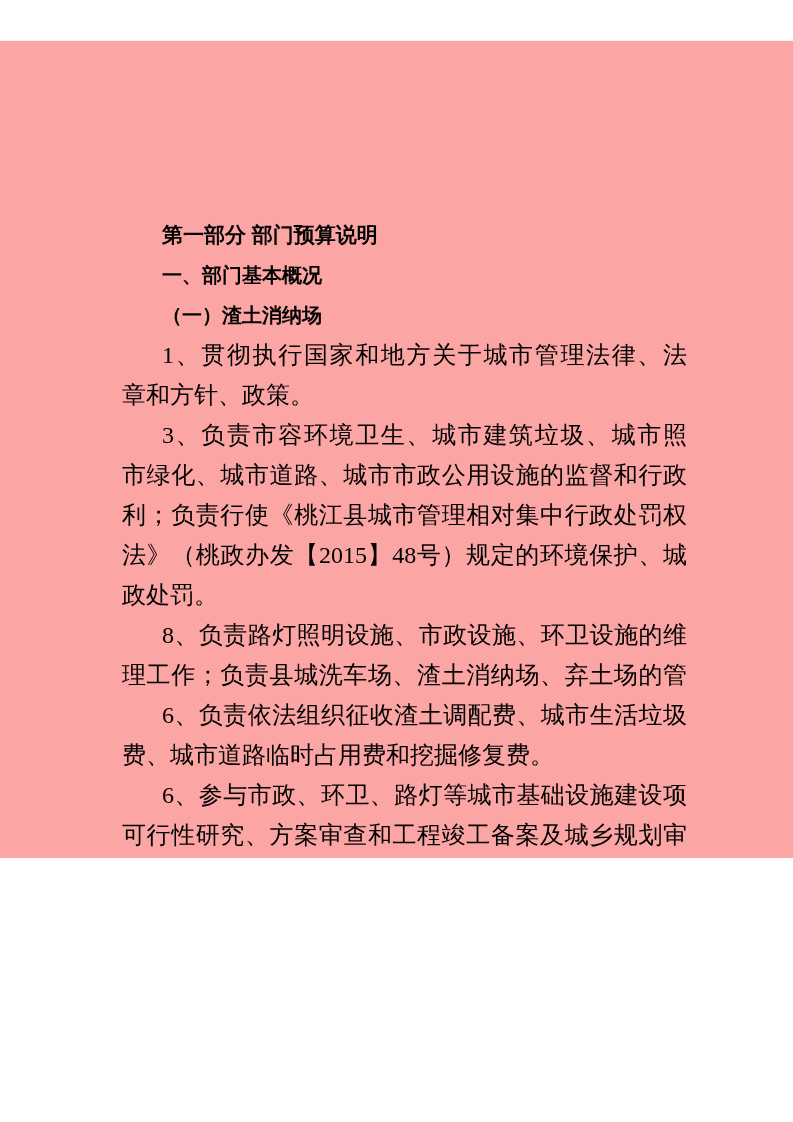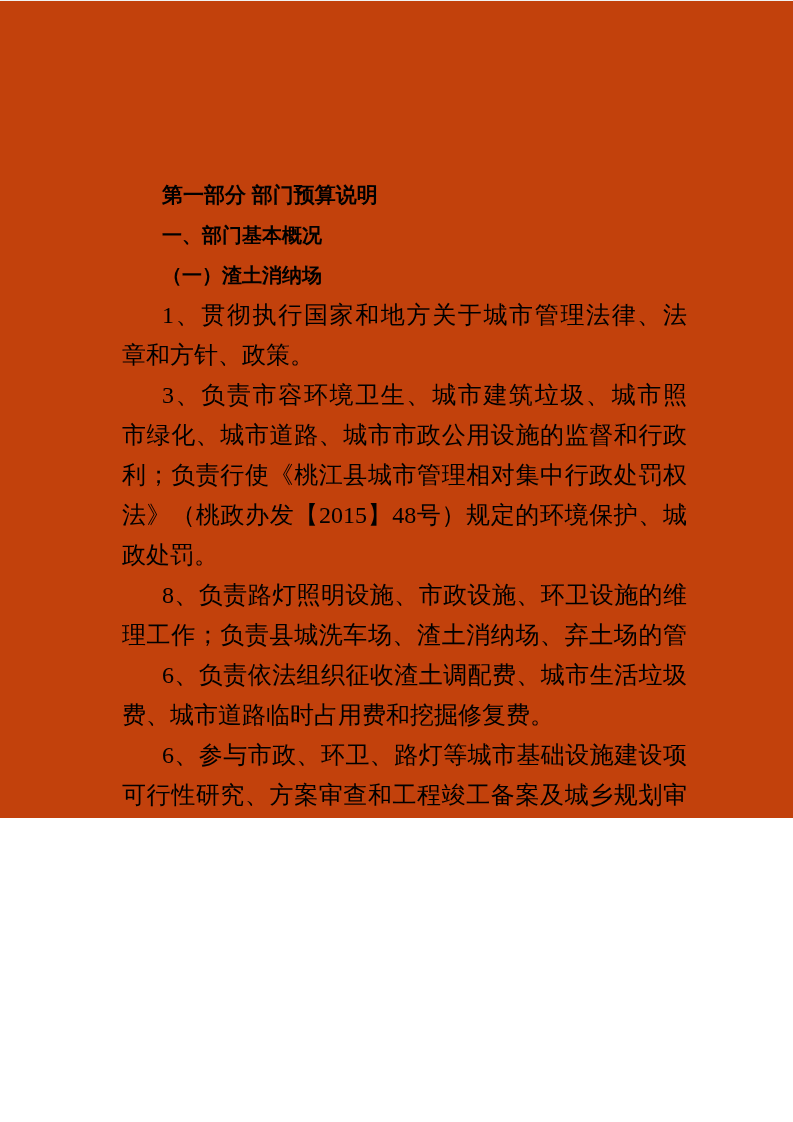--- a/index.html
+++ b/index.html
@@ -4,25 +4,26 @@
 <style>
   html, body {
     margin: 0;
     padding: 0;
     background: #ffffff;
   }
   .page {
     position: relative;
     width: 793px;
     height: 818px;
-    background: #c2410c;
+    background: #fca5a5;
     border-top: 1px solid #f2f2f2;
     box-sizing: border-box;
     overflow: hidden;
     color: #000000;
+    margin-top: 40px;
   }
   .content {
     position: absolute;
     left: 122px;
     top: 174px;
     width: 565px;
   }
   .line {
     height: 40px;
     line-height: 40px;

